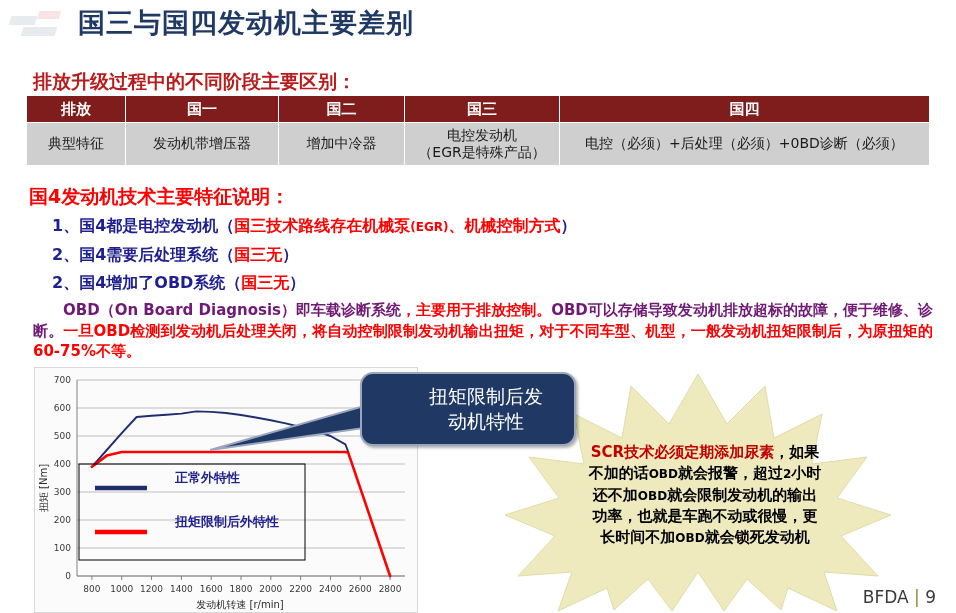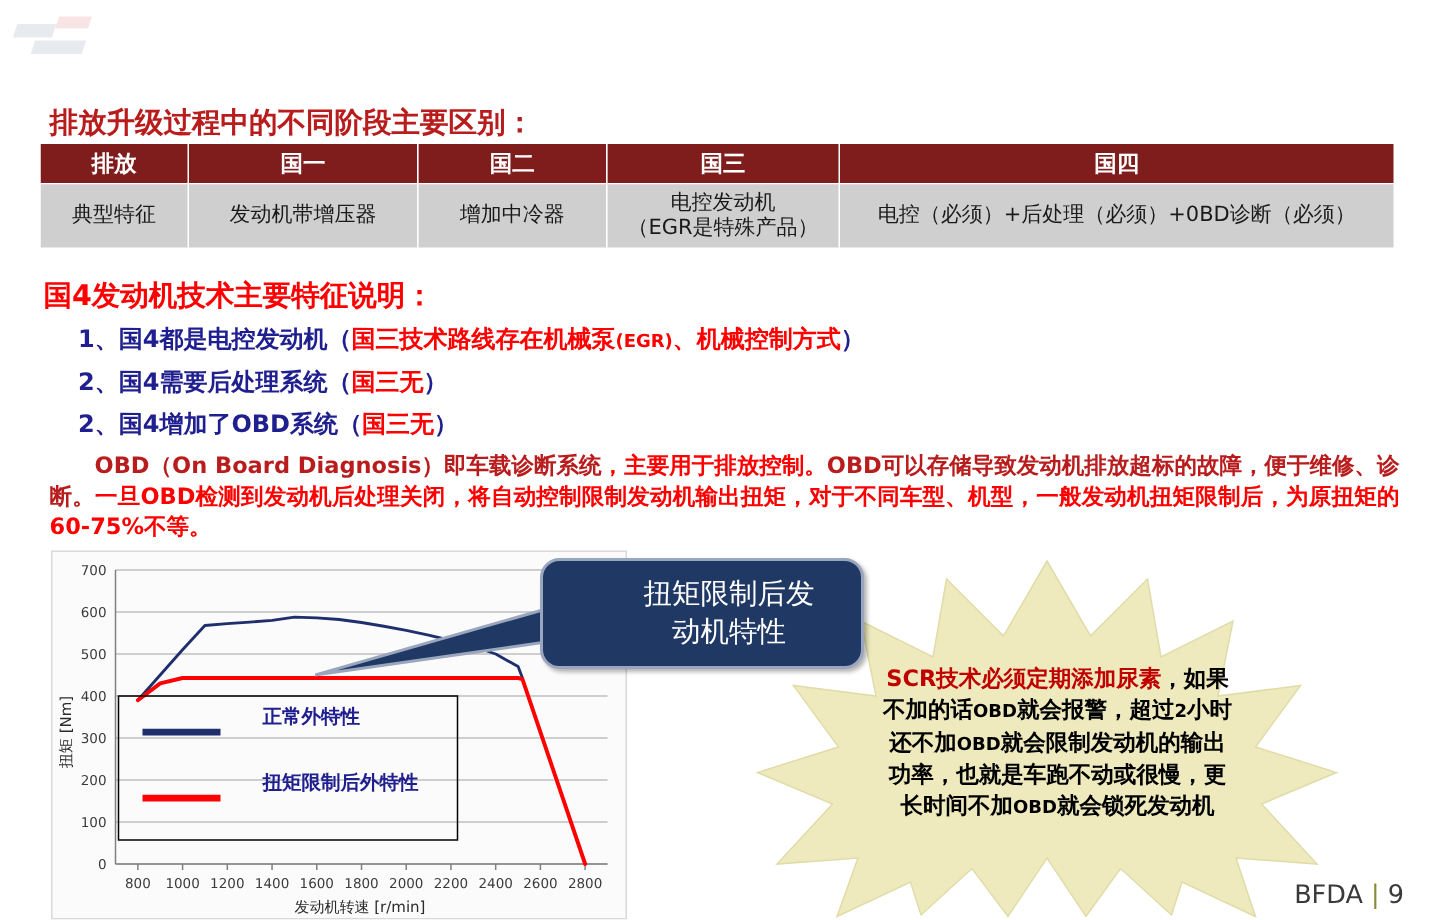--- a/index.html
+++ b/index.html
@@ -65,21 +65,21 @@
   #bul0{left:52px;top:216px;}
   #bul1{left:52px;top:245px;}
   #bul2{left:52px;top:273px;}
 
   
   .para{
     position:absolute;left:33px;top:300px;width:900px;
     font-size:15px;font-weight:bold;line-height:1.38;color:#ff0000;
     text-align:justify;
   }
-  .para .blue{color:#b91c1c;}
+  .para .blue{color:#701a75;}
 
   
   .chart-box{
     position:absolute;left:34px;top:367px;width:382px;height:244px;
     background:#fbfbfb;border:1px solid #d9d9d9;
   }
   .chart-svg{position:absolute;left:0;top:0;}
 
   
   .callout{
@@ -113,20 +113,21 @@
 <body>
 
 <div class="slide">
 
   <div class="logo-wm">
     <div class="b1"></div>
       <div class="b2"></div>
       <div class="b3"></div>
   </div>
 
+  <div class="title">国三与国四发动机主要差别</div>
 
   <div class="sec-h1">排放升级过程中的不同阶段主要区别：</div>
 
   <table class="tbl">
     <thead>
       <tr>
         <th class="c0">排放</th>
         <th class="c1">国一</th>
         <th class="c2">国二</th>
         <th class="c3">国三</th>

